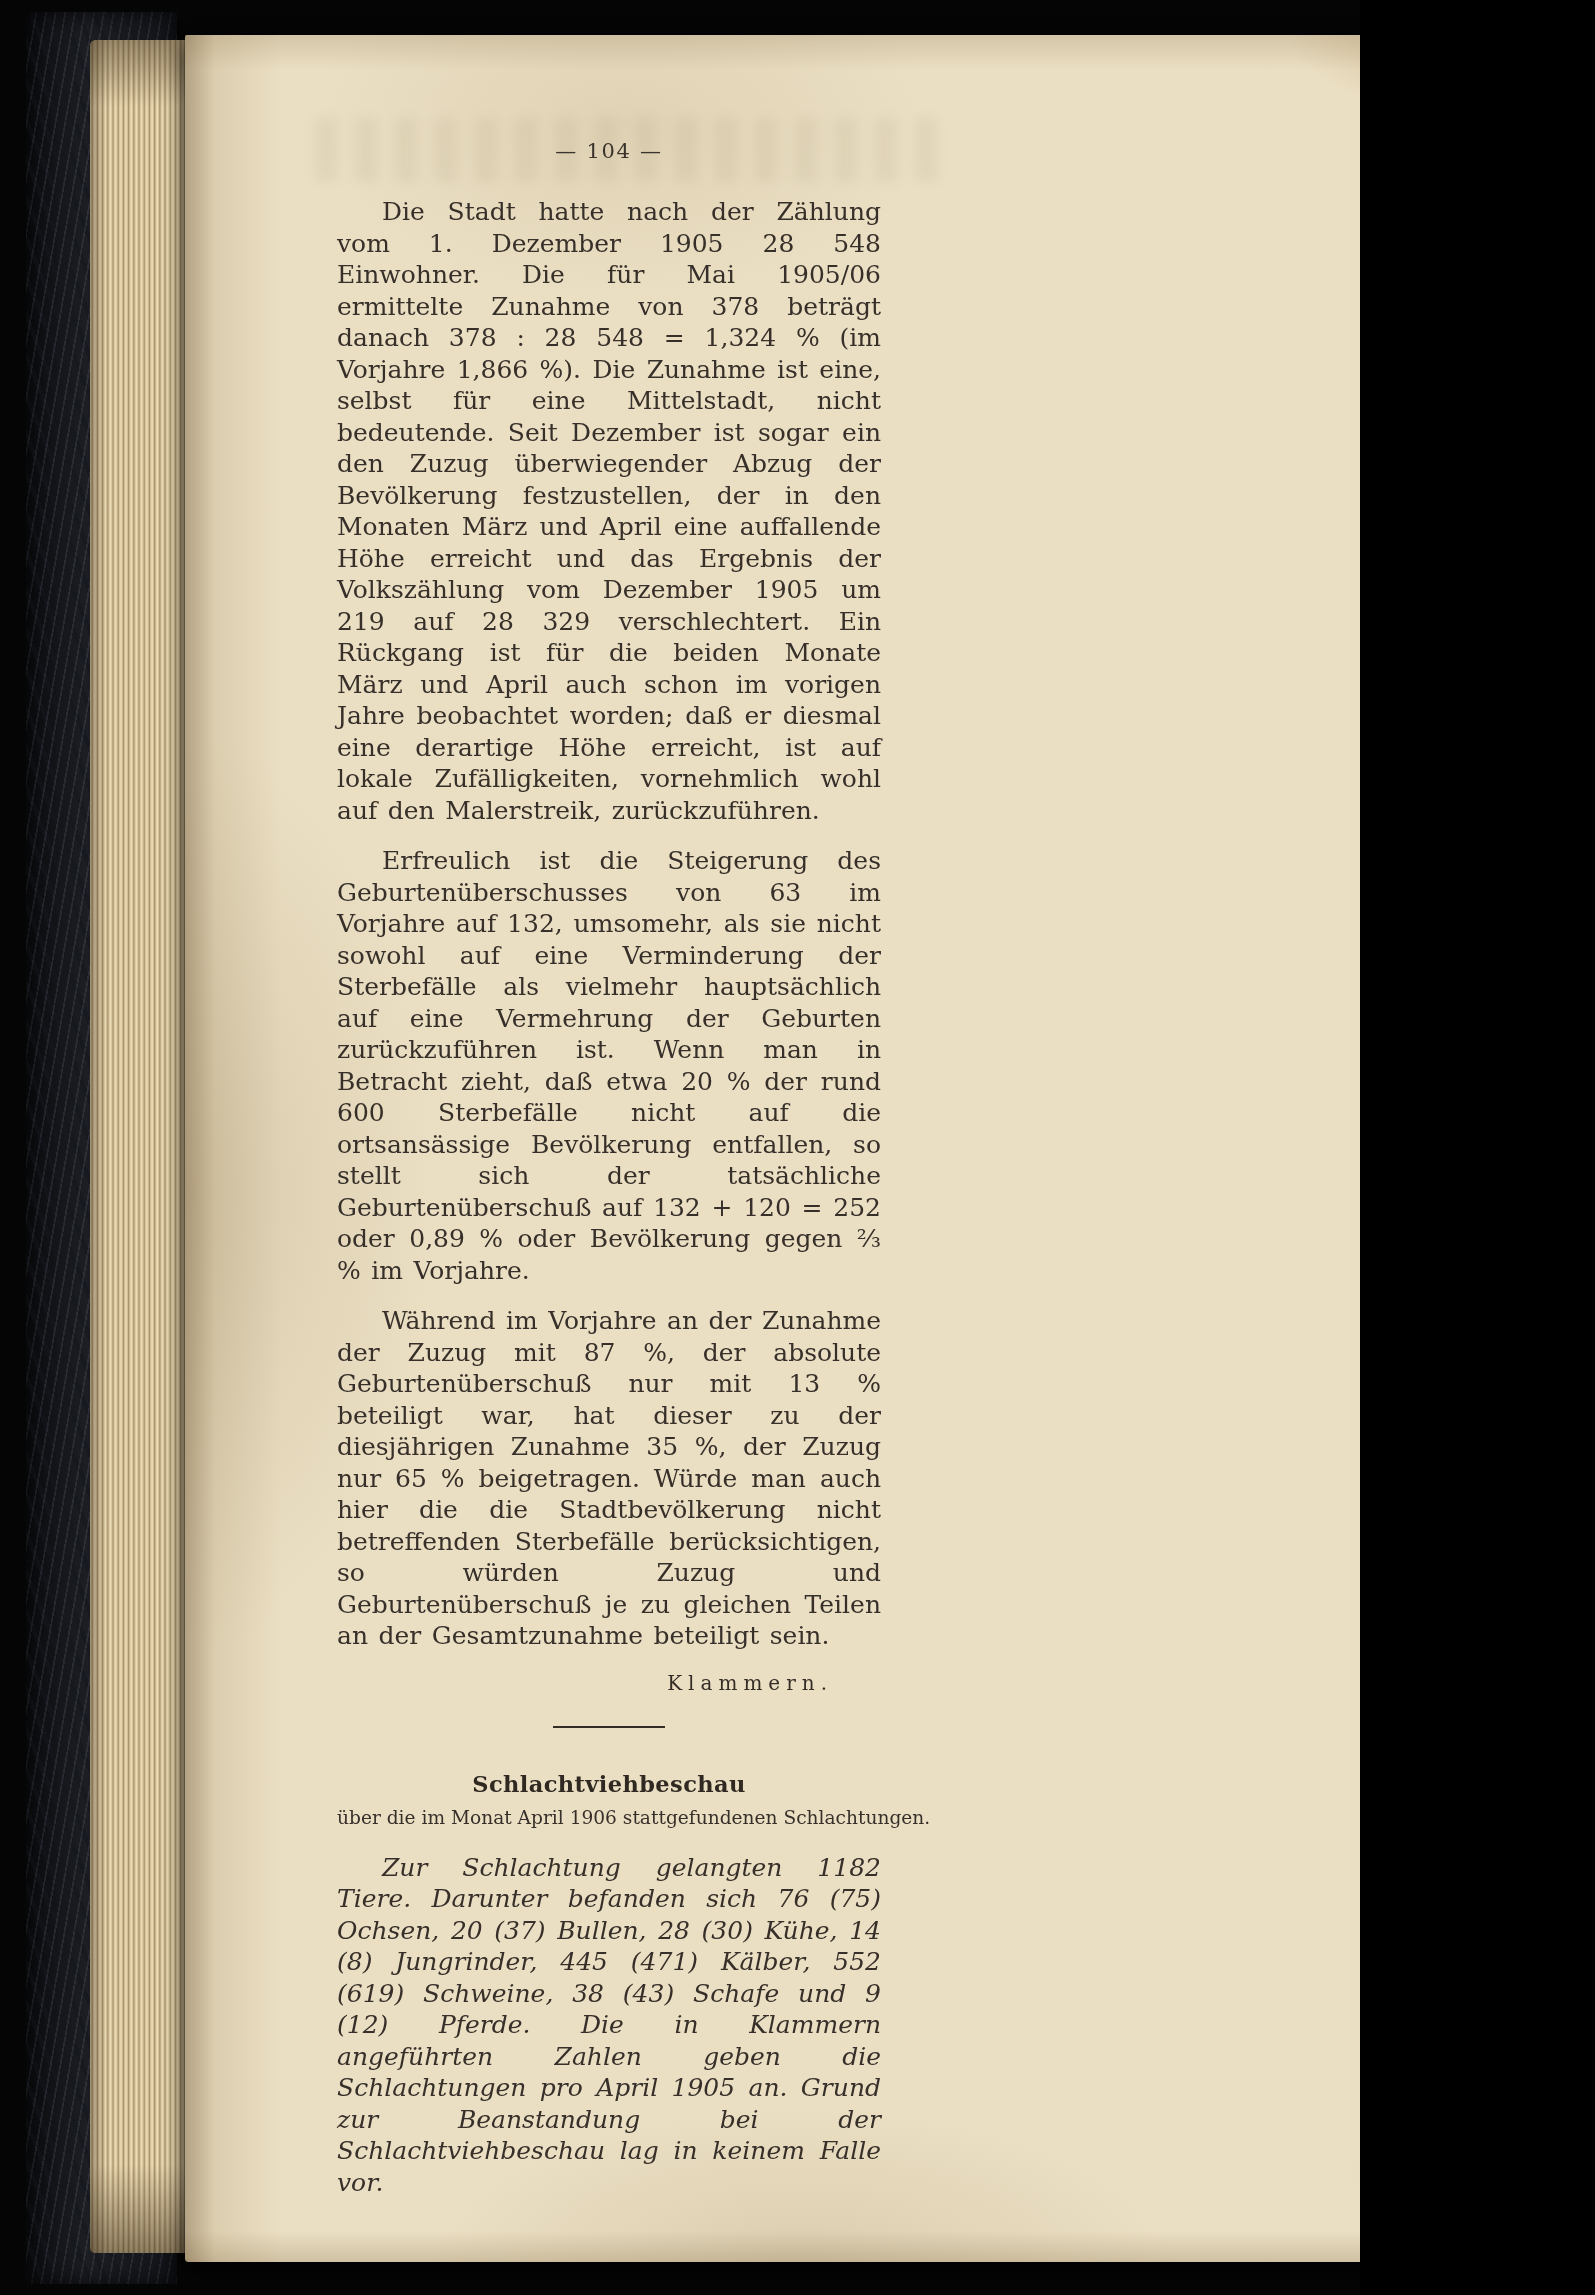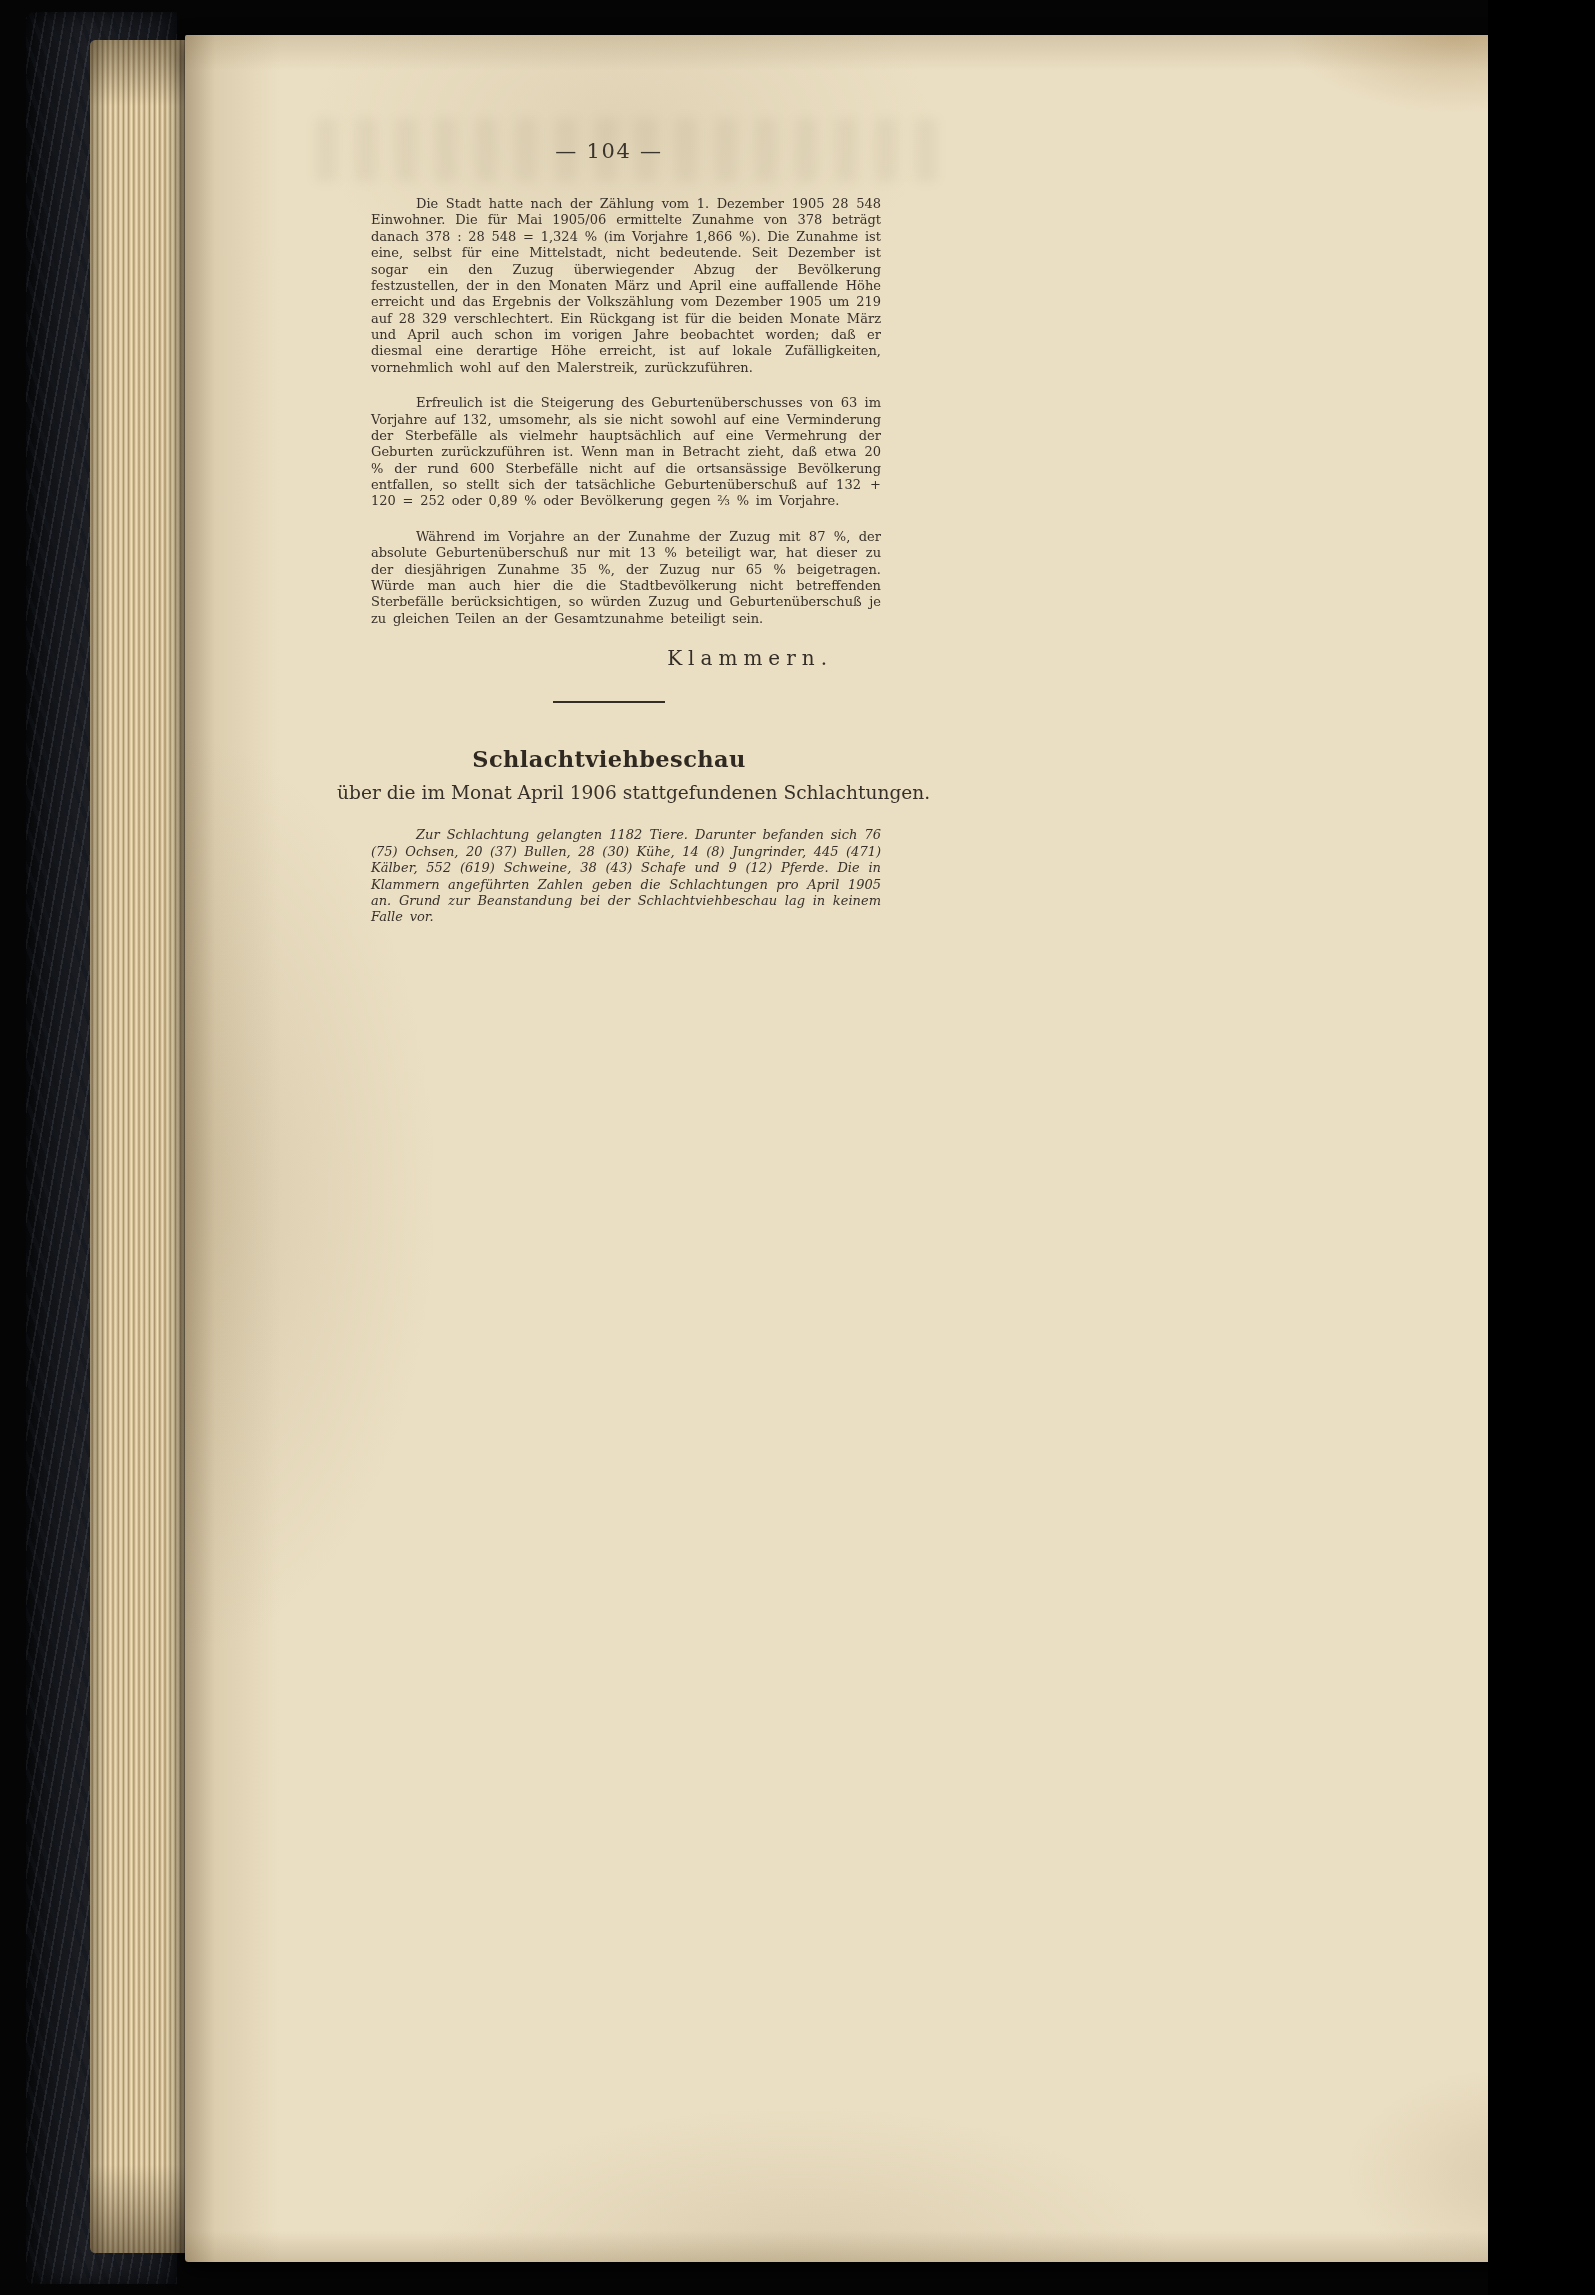--- a/index.html
+++ b/index.html
@@ -2,21 +2,21 @@
 <html style="font-size:14px"><head>
 <meta charset="utf-8">
 <title>Scanned book page — 104</title>
 <style>
   * { margin: 0; padding: 0; box-sizing: border-box; }
   html, body { background: #000; }
   body { font-family: "DejaVu Serif", serif; }
 
   .scan {
     position: relative;
-    width: 1488px;
+    width: 1360px;
     height: 2295px;
     background: #050505;
     overflow: hidden;
   }
 
   
   .book-cover {
     position: absolute;
     left: 26px; top: 12px;
     width: 151px; height: 2272px;
@@ -90,27 +90,26 @@
 
   .page-number {
     text-align: center;
     font-size: 21px;
     letter-spacing: 1.7px;
     color: #3b342c;
     margin-bottom: 33px;
   }
 
   p.body {
-    font-size: 13px;
+    font-size: 25px;
     line-height: 1.26;
     text-align: justify;
     text-indent: 45px;
     word-spacing: 2.6px;
     margin-bottom: 19px;
-    margin-left: 34px;
   }
 
   .signature {
     text-align: right;
     padding-right: 48px;
     font-size: 20px;
     letter-spacing: 6px;
     margin-top: 5.2px;
     color: #342e27;
   }

